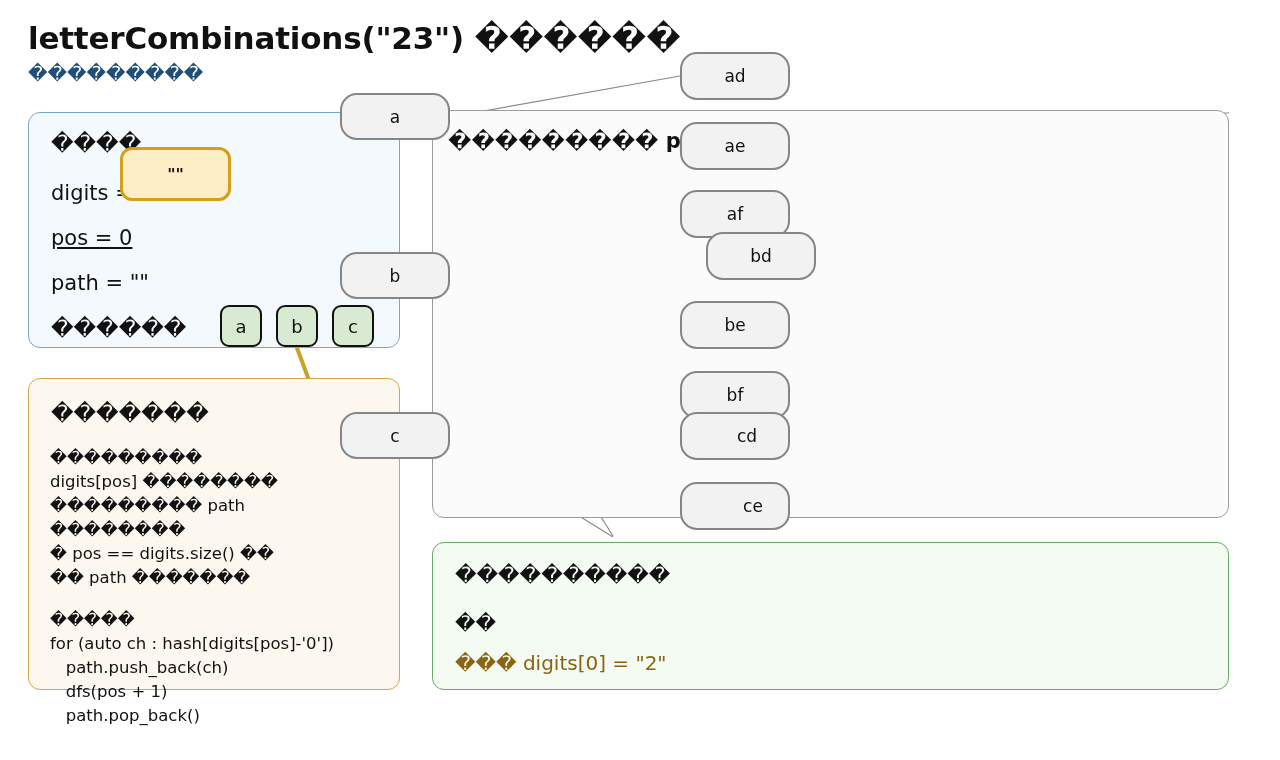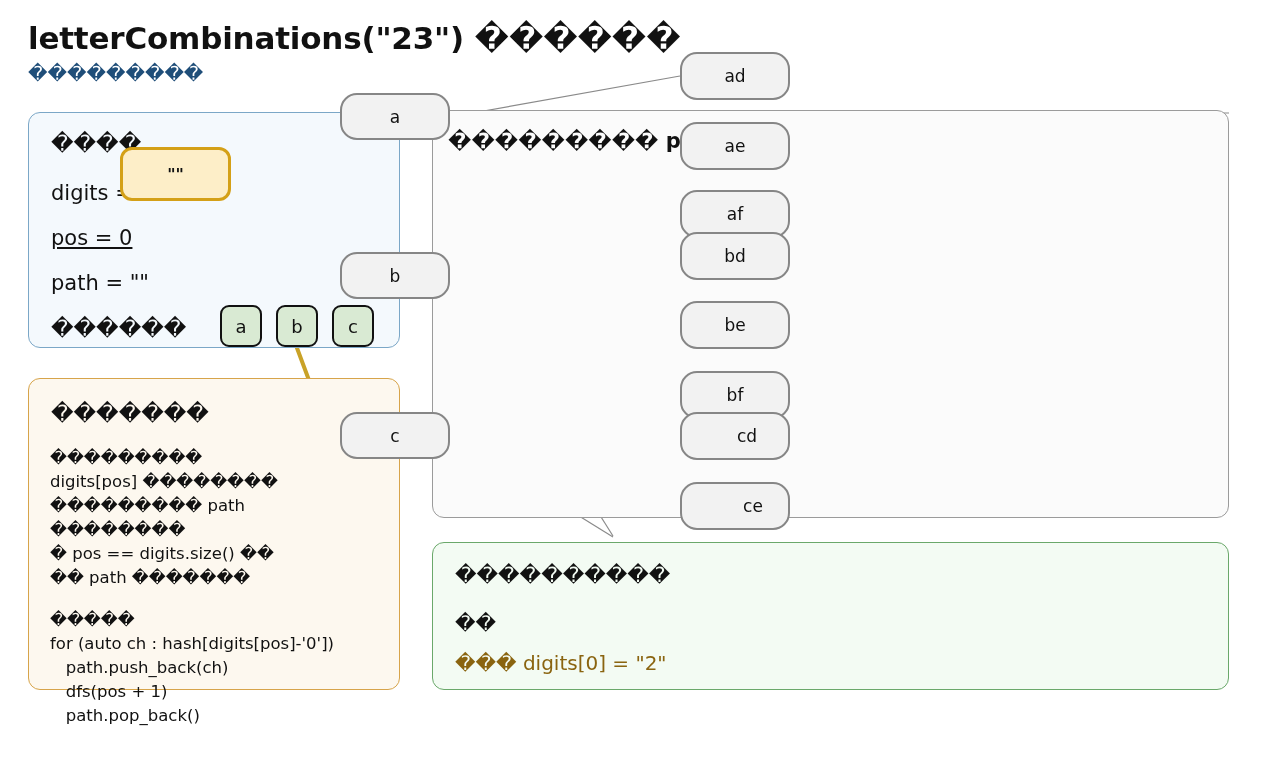--- a/index.html
+++ b/index.html
@@ -89,21 +89,21 @@
     background:#fdeec8;border:3px solid #d4a017;border-radius:12px;
     display:flex;align-items:center;justify-content:center;
     font-size:16px;color:#111;box-sizing:border-box;font-weight:bold;
   }
   #node-a{left:340px;top:93px;}
   #node-b{left:340px;top:252px;}
   #node-c{left:340px;top:412px;}
   #leaf-ad{top:52px;}
   #leaf-ae{top:122px;}
   #leaf-af{top:190px;}
-  #leaf-bd{top:232px;}
+  #leaf-bd{top:232px;margin-left:26px;}
   #leaf-be{top:301px;}
   #leaf-bf{top:371px;}
   #leaf-cd{top:412px;padding-left:24px;}
   #leaf-ce{top:482px;padding-left:36px;}
   
   #tree-annotation{
     position:absolute;left:448px;top:129px;
     font-size:21px;font-weight:bold;color:#111;white-space:pre;
   }
   

